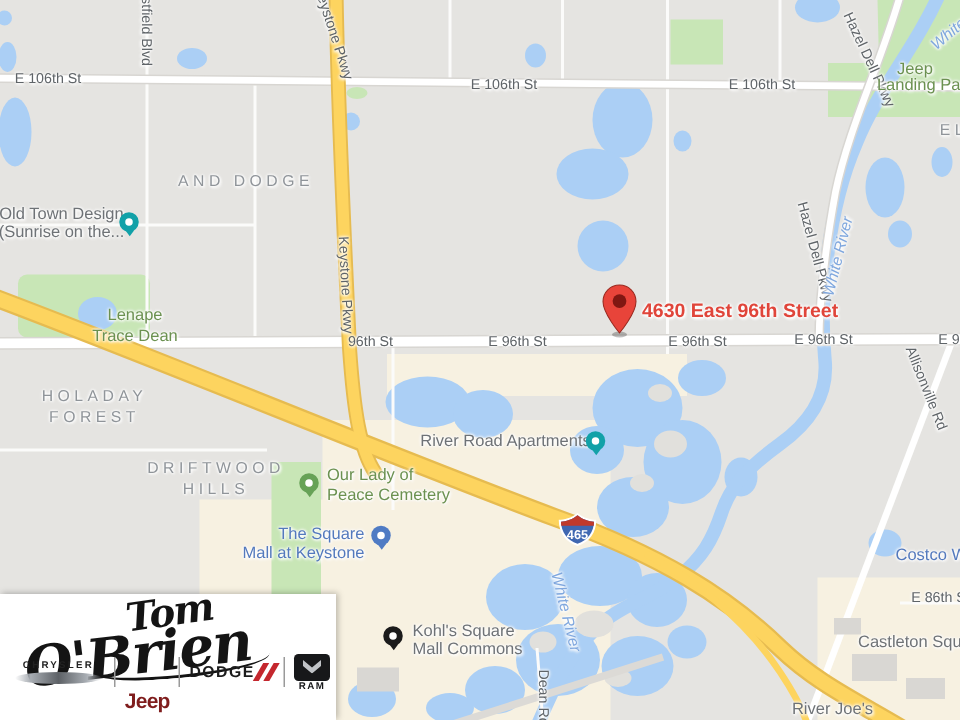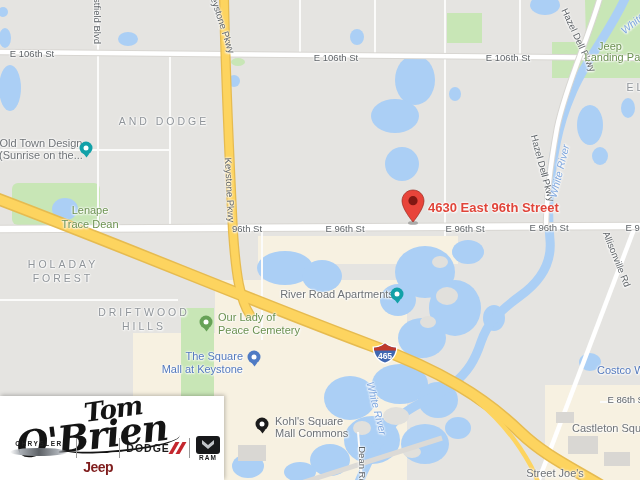--- a/index.html
+++ b/index.html
@@ -227,21 +227,21 @@
 
   <div class="lbl poi-blue right" style="left:243px;top:356px">The Square</div>
   <div class="lbl poi-blue right" style="left:243px;top:369px">Mall at Keystone</div>
   <span class="poi-pin pin-blue" style="left:254px;top:357px"></span>
 
   <span class="poi-pin pin-black" style="left:262px;top:424px"></span>
   <div class="lbl poi left" style="left:275px;top:421px">Kohl's Square</div>
   <div class="lbl poi left" style="left:275px;top:433px">Mall Commons</div>
 
   <div class="lbl poi left" style="left:572px;top:428px">Castleton Square</div>
-  <div class="lbl poi" style="left:555px;top:473px">Street Joe's</div>
+  <div class="lbl poi" style="left:555px;top:473px">River Joe's</div>
   <div class="lbl poi-blue left" style="left:597px;top:370px">Costco Wholesale</div>
 
   <div id="marker">
     <svg width="26" height="38" viewBox="0 0 26 38">
       <ellipse cx="13" cy="35" rx="5" ry="2" fill="rgba(0,0,0,.25)"></ellipse>
       <path d="M13,2 C6.9,2 2,6.9 2,13 c0,8 11,21 11,21 s11,-13 11,-21 C24,6.9 19.1,2 13,2 Z" fill="#e8443a" stroke="#9a2a20" stroke-width="0.7"></path>
       <circle cx="13" cy="12.7" r="4.6" fill="#801712"></circle>
     </svg>
   </div>
   <div class="lbl marker-text left" style="left:428px;top:207px">4630 East 96th Street</div>

